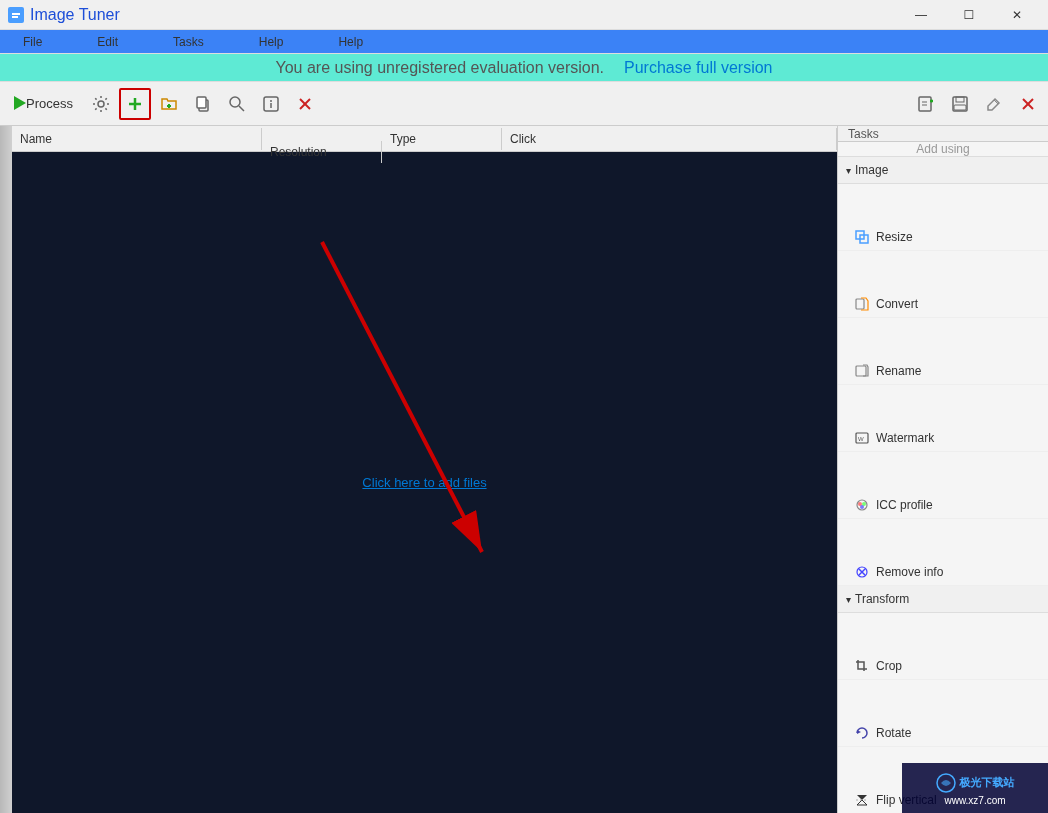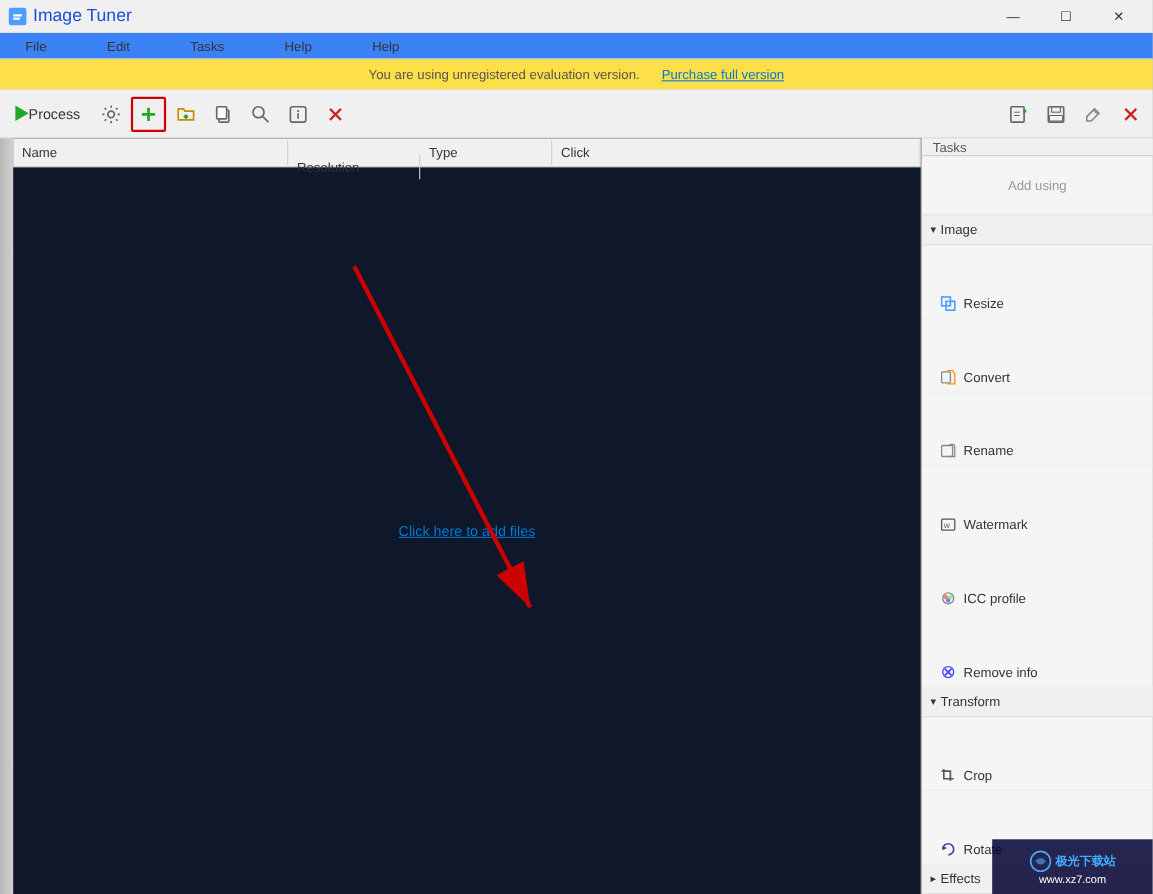--- a/index.html
+++ b/index.html
@@ -66,31 +66,30 @@
     .menu-item {
       padding: 2px 8px;
       cursor: pointer;
       font-size: 12px;
       color: #333;
     }
 
     
     .notification-bar {
       height: 28px;
-      background: #fde047;
-      display: flex;
-      align-items: center;
-      justify-content: center;
-      font-size: 12px;
+      background: #5eead4;
+      display: flex;
+      align-items: center;
+      justify-content: center;
+      font-size: 16px;
       color: #555;
       border-bottom: 1px solid #ddd;
     }
     .purchase-link {
       color: #0078d4;
-      text-decoration: underline;
       cursor: pointer;
       margin-left: 20px;
     }
 
     
     .toolbar {
       height: 44px;
       background: #f0f0f0;
       display: flex;
       align-items: center;
@@ -536,20 +535,30 @@
     <div class="task-item">
       <div class="task-icon">
         <svg width="14" height="14" viewBox="0 0 14 14">
           <path d="M2,7 A5,5 0 1 1 7,12" fill="none" stroke="#4444aa" stroke-width="1.5"></path>
           <polygon points="2,4 2,8 6,6" fill="#4444aa"></polygon>
         </svg>
       </div>
       <span>Rotate</span>
     </div>
 
+    <div class="task-item">
+      <div class="task-icon">
+        <svg width="14" height="14" viewBox="0 0 14 14">
+          <polygon points="2,2 12,2 7,7" fill="#333"></polygon>
+          <polygon points="2,12 12,12 7,7" fill="none" stroke="#333" stroke-width="1"></polygon>
+          <line x1="1" y1="7" x2="13" y2="7" stroke="#999" stroke-width="0.8" stroke-dasharray="2,2"></line>
+        </svg>
+      </div>
+      <span>Flip vertical</span>
+    </div>
 
 
     <div class="task-section-header">
       <span class="chevron">▸</span>
       <span>Effects</span>
     </div>
 
   </div>
 </div>
 

